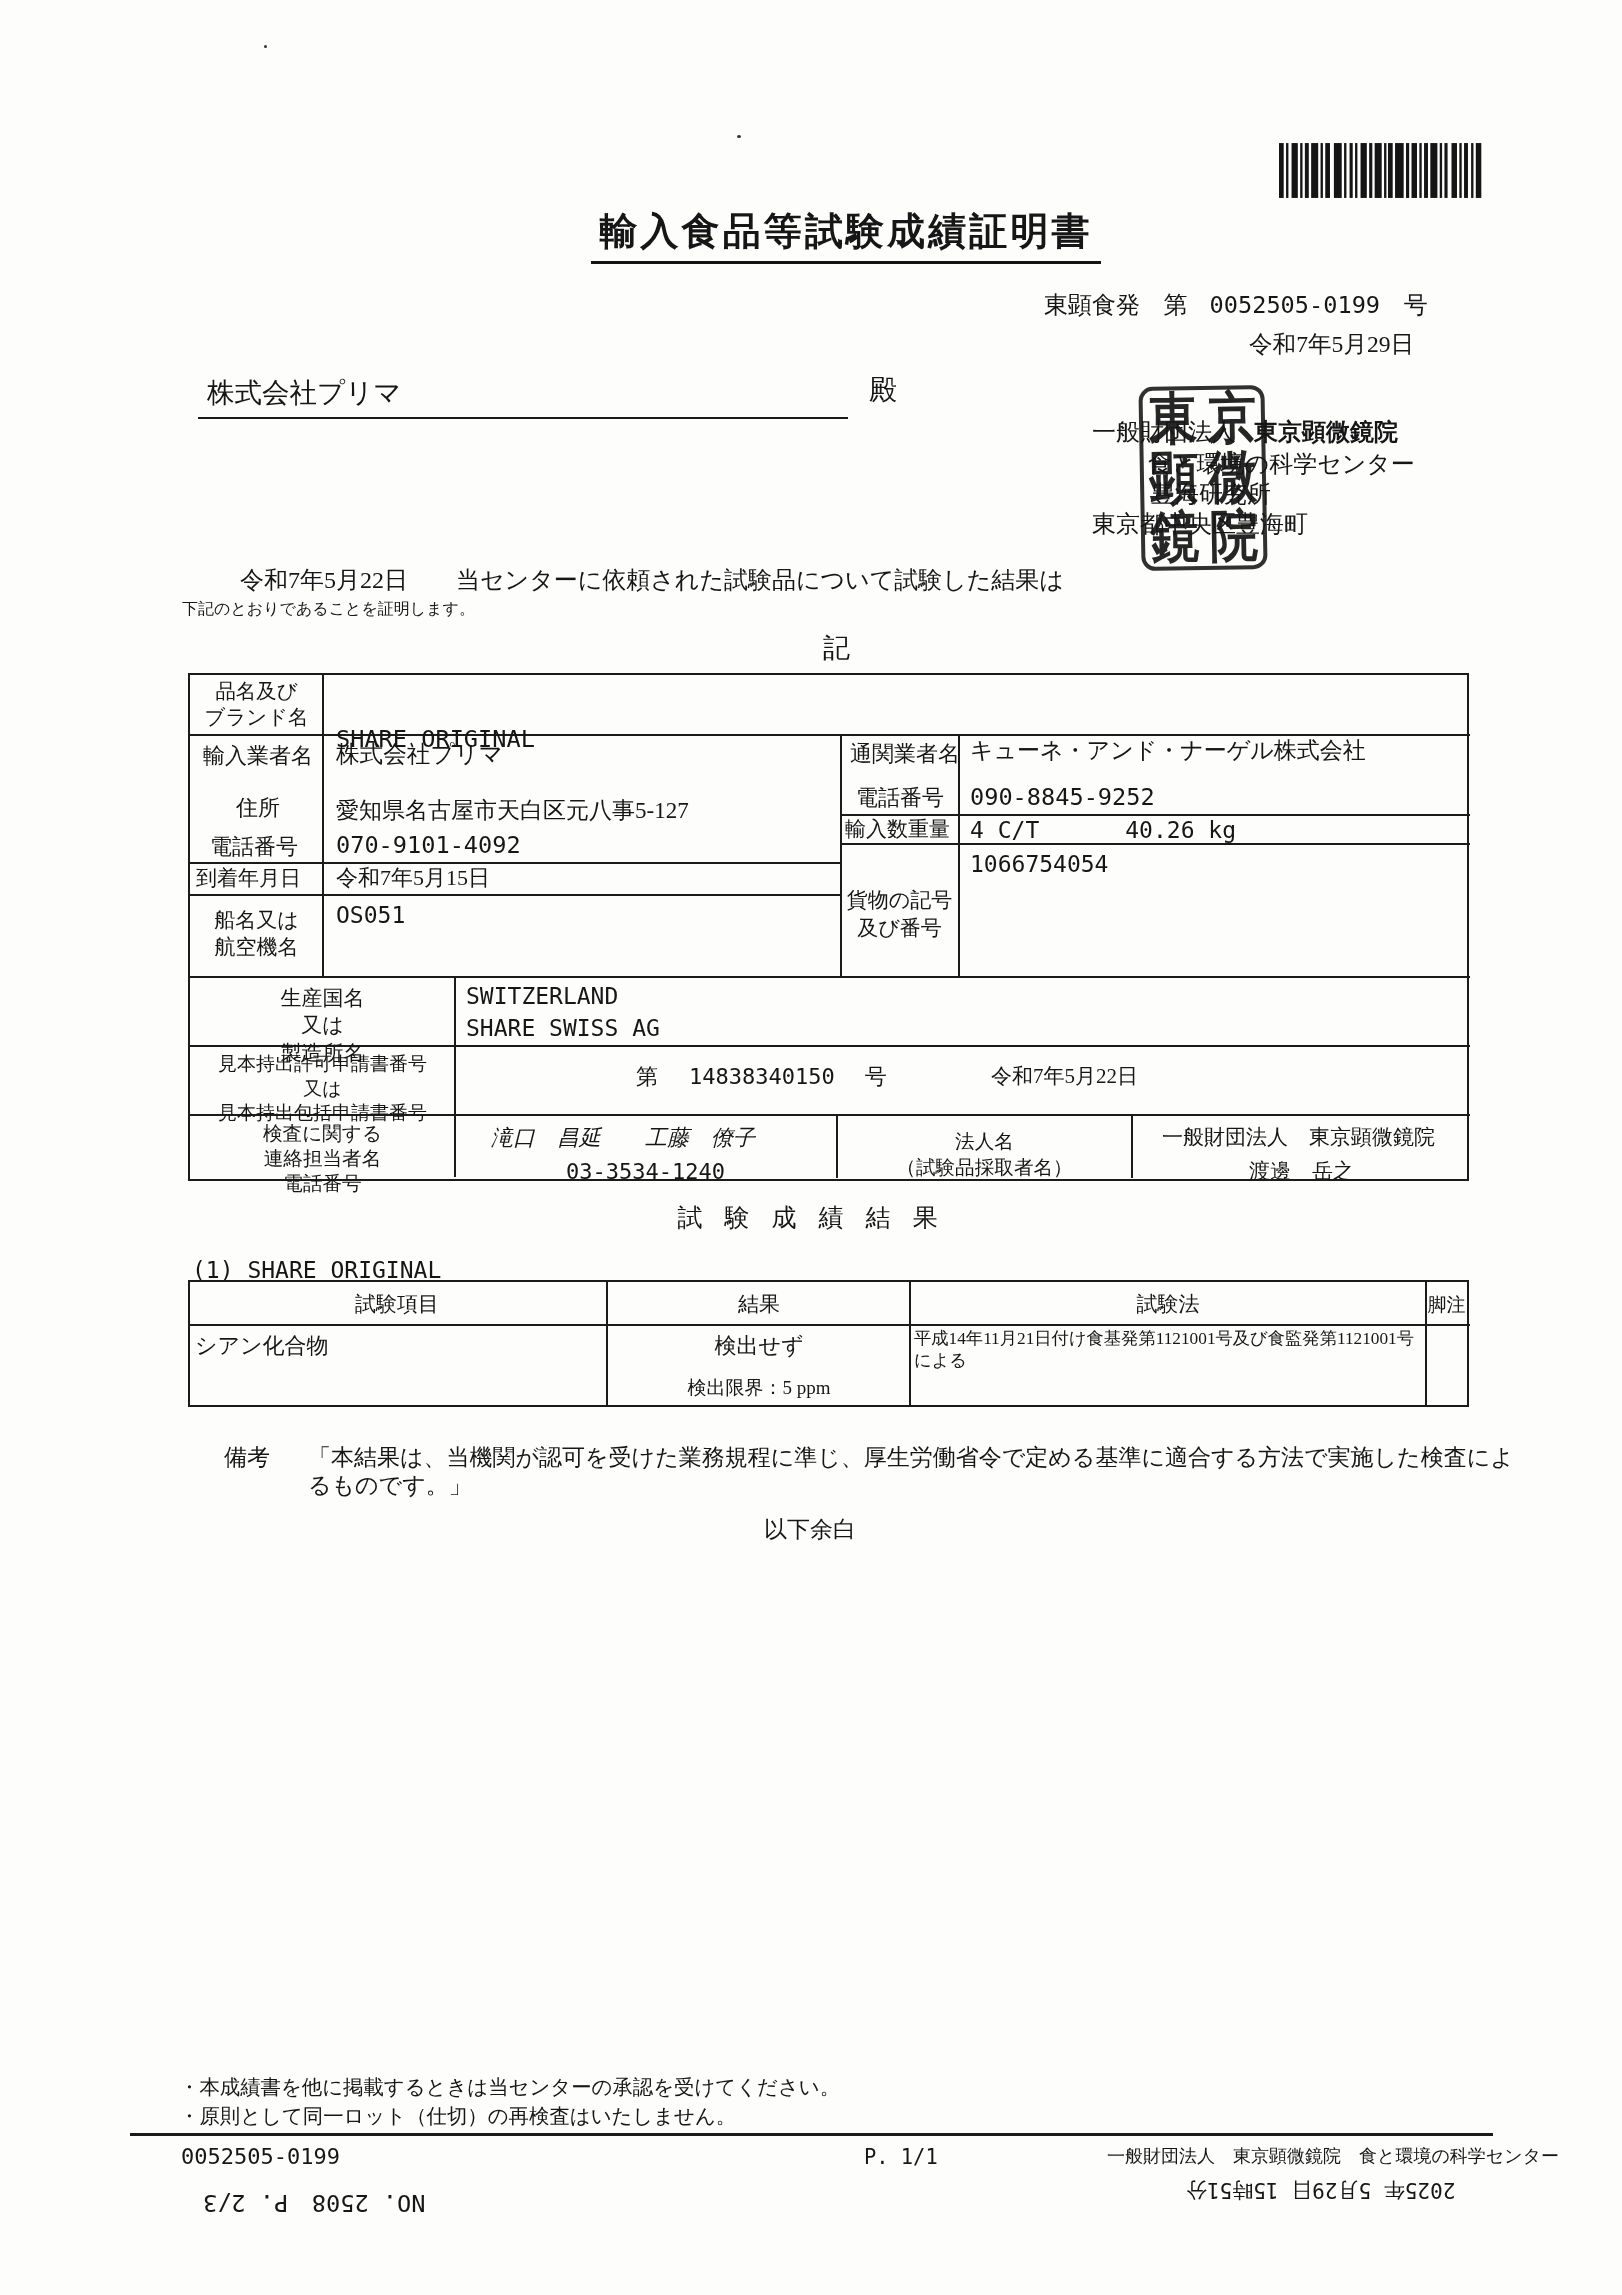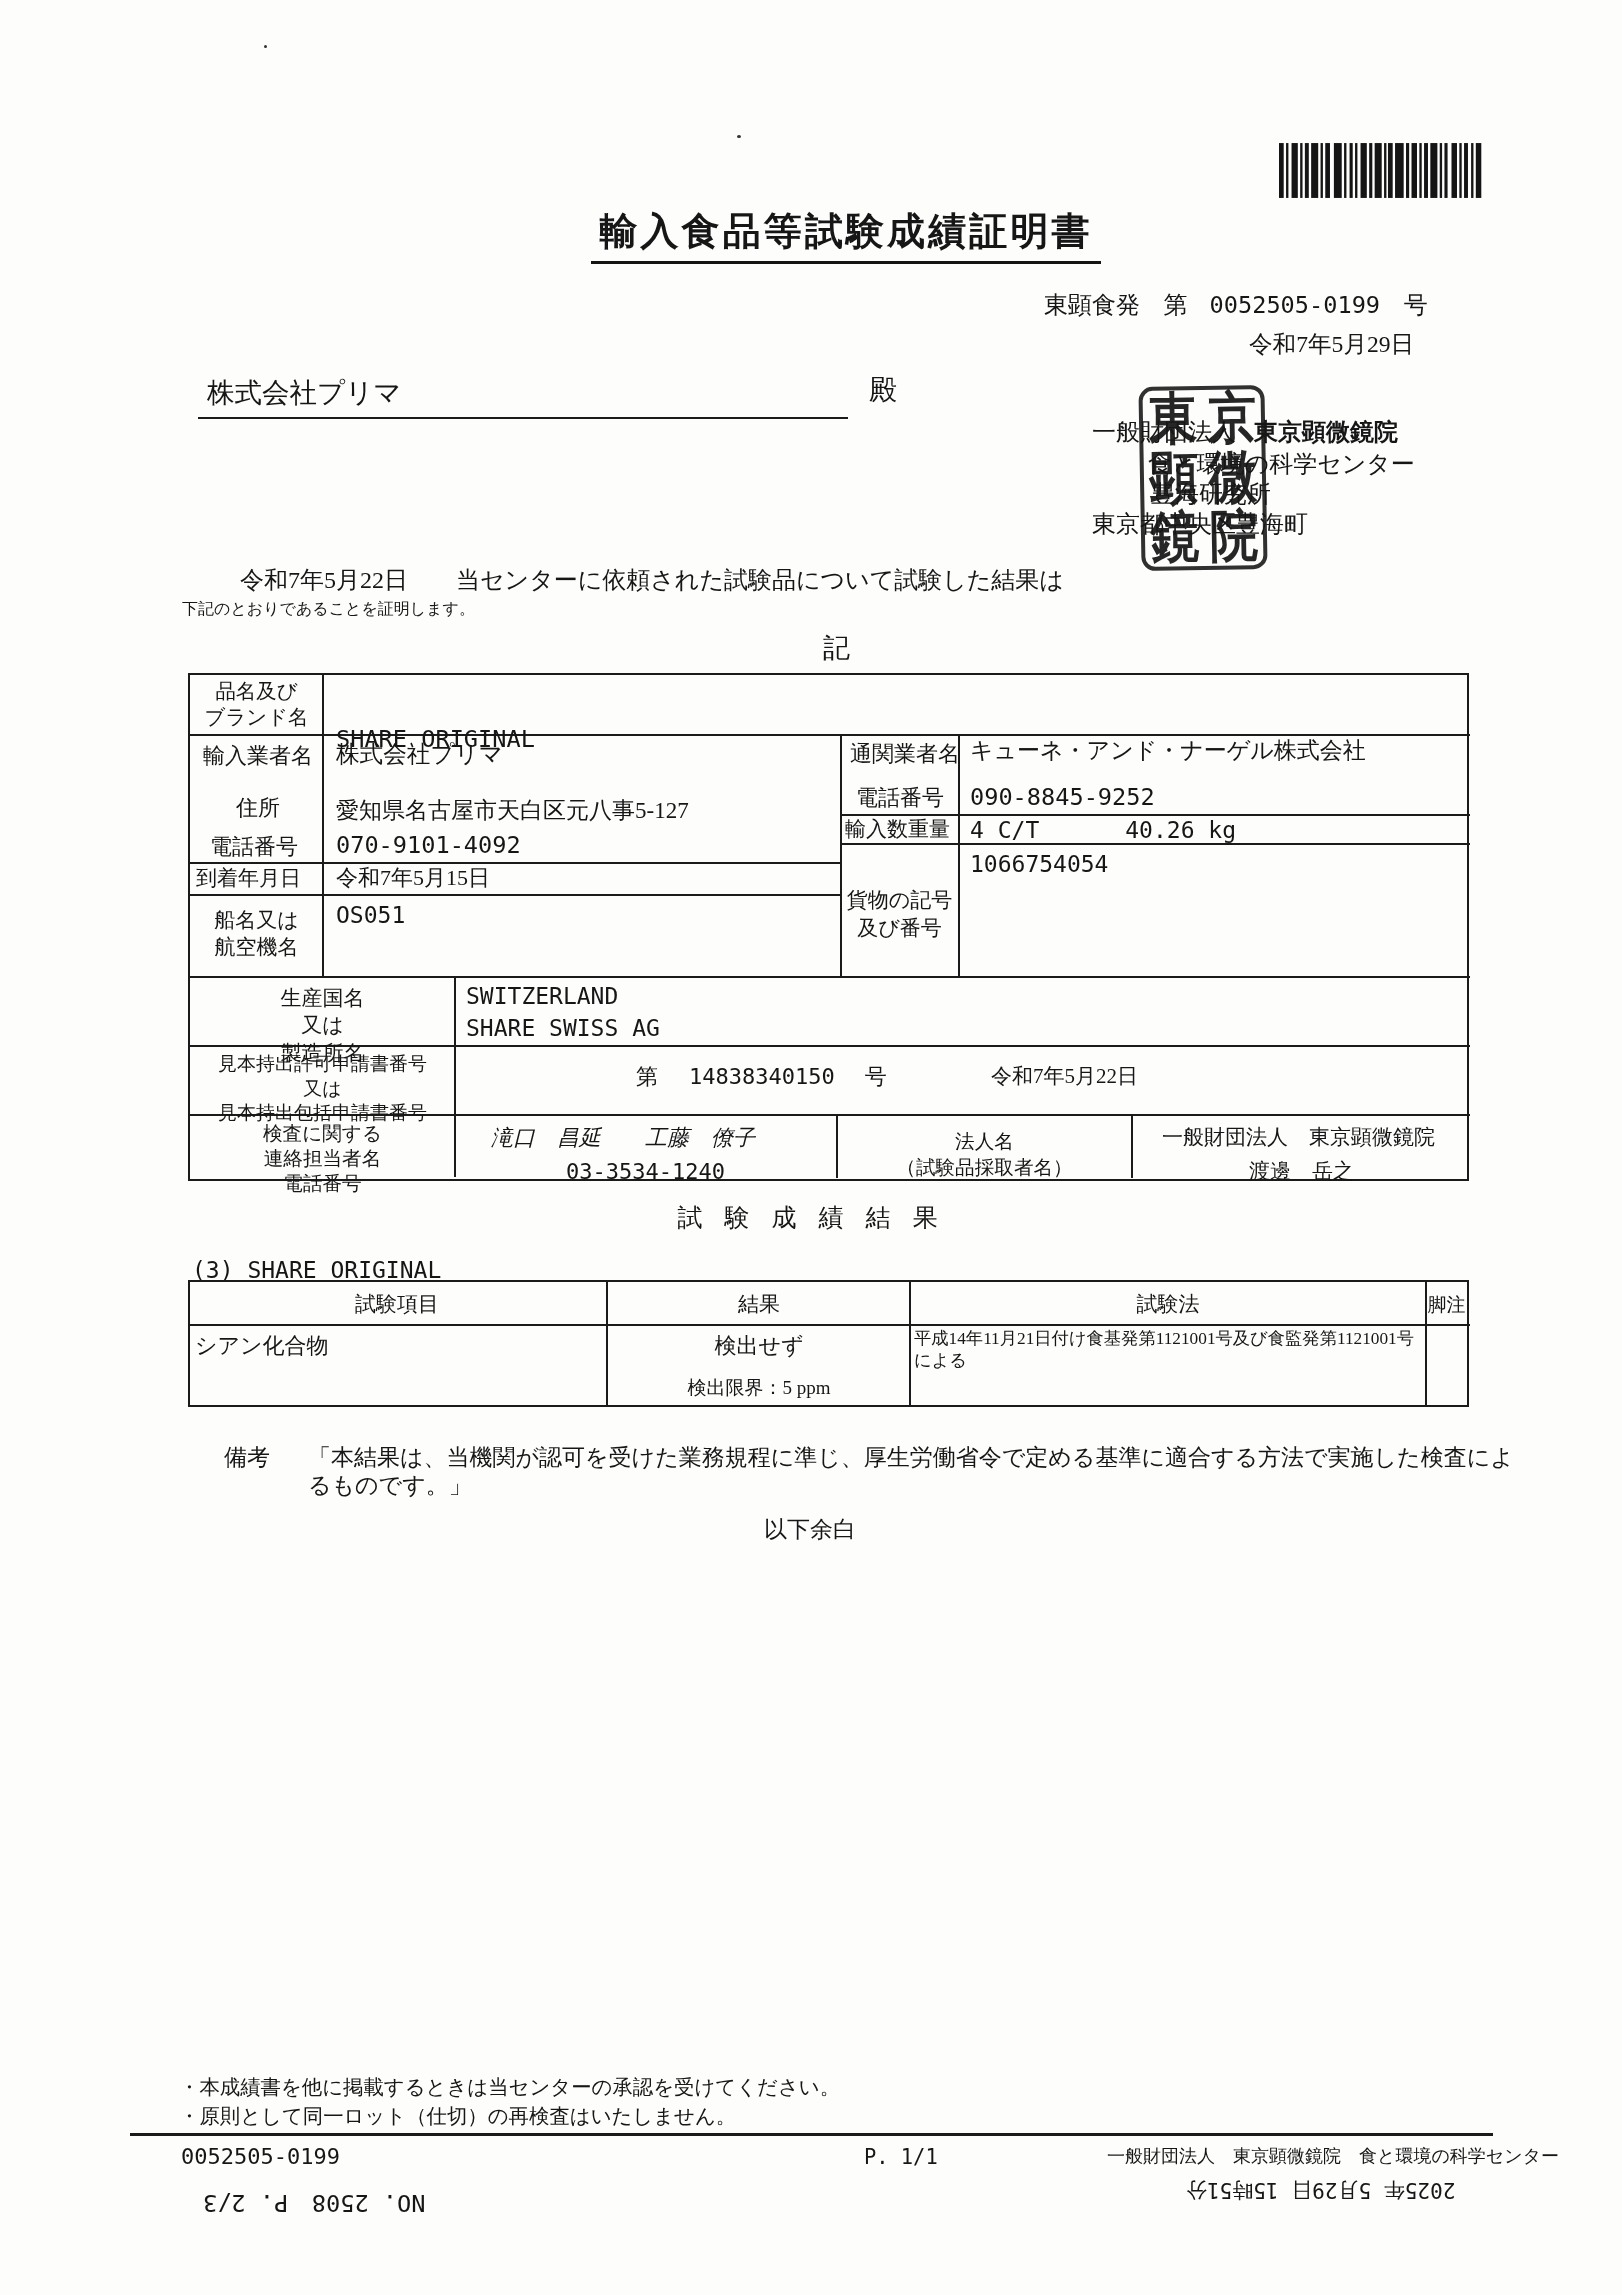--- a/index.html
+++ b/index.html
@@ -187,21 +187,21 @@
   <div class="t c" style="left:455px;top:1125px;width:336px;font-size:22px;font-style:italic;">滝口　昌延　　工藤　僚子</div>
   <div class="t c mono" style="left:455px;top:1159px;width:381px;font-size:22px;">03-3534-1240</div>
   <div class="t c" style="left:838px;top:1129px;width:293px;font-size:19.6px;line-height:1.35;">
     <span>法人名</span><br>
     <span>（試験品採取者名）</span>
   </div>
   <div class="t c" style="left:1132px;top:1125px;width:333px;font-size:21px;">一般財団法人　東京顕微鏡院</div>
   <div class="t" style="left:1249px;top:1159px;font-size:21px;">渡邊　岳之</div>
 
   <div class="t c" style="left:576px;top:1204px;width:471px;font-size:25px;letter-spacing:7.9px;">試 験 成 績 結 果</div>
-  <div class="t mono" style="left:192px;top:1257px;font-size:23px;">(3)  SHARE ORIGINAL</div>
+  <div class="t mono" style="left:192px;top:1257px;font-size:23px;">(1)  SHARE ORIGINAL</div>
 
   <div class="box" style="left:188px;top:1280px;width:1277px;height:123px;"></div>
   <div class="hline" style="left:188px;top:1324px;width:1282px;height:2.4px;"></div>
   <div class="vline" style="left:606px;top:1280px;width:1.6px;height:126px;"></div>
   <div class="vline" style="left:909px;top:1280px;width:1.6px;height:126px;"></div>
   <div class="vline" style="left:1425px;top:1280px;width:1.6px;height:126px;"></div>
 
   <div class="t c" style="left:188px;top:1292px;width:418px;font-size:21px;">試験項目</div>
   <div class="t c" style="left:608px;top:1292px;width:302px;font-size:21px;">結果</div>
   <div class="t c" style="left:911px;top:1292px;width:514px;font-size:21px;">試験法</div>

